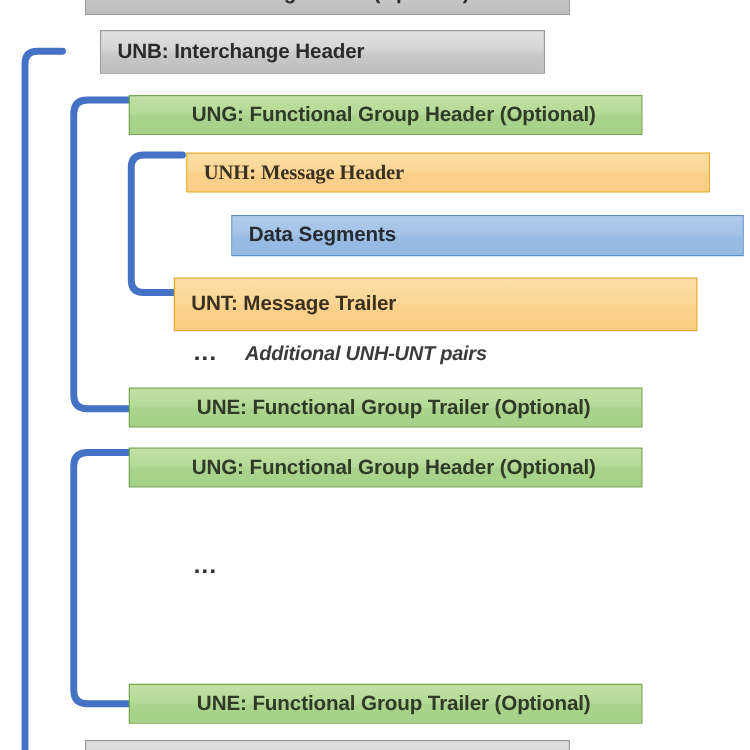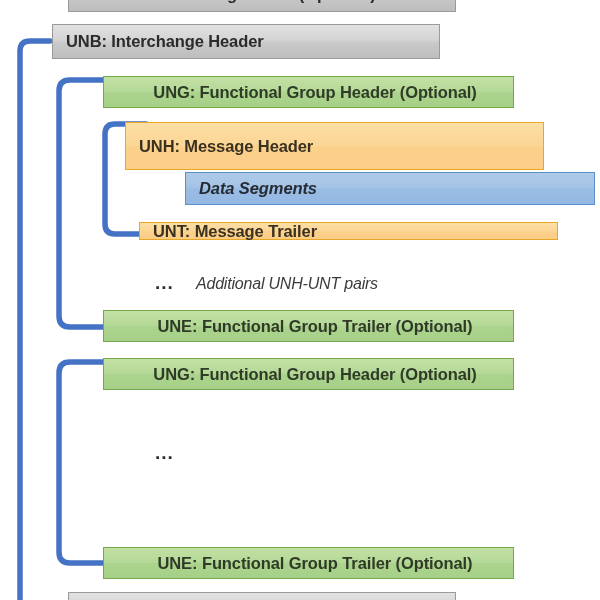--- a/index.html
+++ b/index.html
@@ -58,21 +58,21 @@
   .node.blue {
     background: linear-gradient(to bottom, #b0cbe9 0%, #a3c2e6 48%, #99bce4 52%, #93b8e2 100%);
     border-color: #5b8fc9;
     color: #262b33;
   }
 
   
   .annot {
     position: absolute;
     font-size: 16px;
-    font-weight: normal;
+    font-weight: bold;
     font-style: italic;
     color: #3b3b3b;
     white-space: nowrap;
     letter-spacing: -0.2px;
   }
   .dots {
     position: absolute;
     font-size: 19px;
     font-weight: bold;
     font-style: normal;
@@ -114,37 +114,37 @@
   <div class="bracket" style="left:52px; top:352px; width:56px; height:230px;">
     <svg width="56" height="230" viewBox="0 0 56 230" aria-hidden="true">
       <path d="M 56 10 L 18 10 Q 7 10 7 21 L 7 200 Q 7 211 18 211 L 56 211" fill="none" stroke="#4472c4" stroke-width="5.5" stroke-linecap="round" stroke-linejoin="round"></path>
     </svg>
   </div>
 
   <div class="node gray" style="left:68px; top:-24px; width:388px; height:36px;">
     <span>UNA: Service String Advice (Optional)</span>
   </div>
 
-  <div class="node gray" style="left:52px; top:24px; width:388px; height:35px;">
+  <div class="node gray" style="left:80px; top:24px; width:356px; height:35px;">
     <span>UNB: Interchange Header</span>
   </div>
 
   <div class="node green" style="left:103px; top:76px; width:411px; height:32px;">
     <span>UNG: Functional Group Header (Optional)</span>
   </div>
 
-  <div class="node orange" style="left:125px; top:122px; width:419px; height:48px;">
+  <div class="node orange" style="left:149px; top:122px; width:419px; height:32px;font-family:Liberation Serif, serif;">
     <span>UNH: Message Header</span>
   </div>
 
-  <div class="node blue" style="left:185px; top:172px; width:410px; height:33px;font-style:italic;">
+  <div class="node blue" style="left:185px; top:172px; width:410px; height:33px;">
     <span>Data Segments</span>
   </div>
 
-  <div class="node orange" style="left:139px; top:222px; width:419px; height:18px;">
+  <div class="node orange" style="left:139px; top:222px; width:419px; height:43px;">
     <span>UNT: Message Trailer</span>
   </div>
 
   <div class="dots" style="left:155px; top:272px;">...</div>
   <div class="annot" style="left:196px; top:275px;">Additional UNH-UNT pairs</div>
 
   <div class="node green" style="left:103px; top:310px; width:411px; height:32px;">
     <span>UNE: Functional Group Trailer (Optional)</span>
   </div>
 

